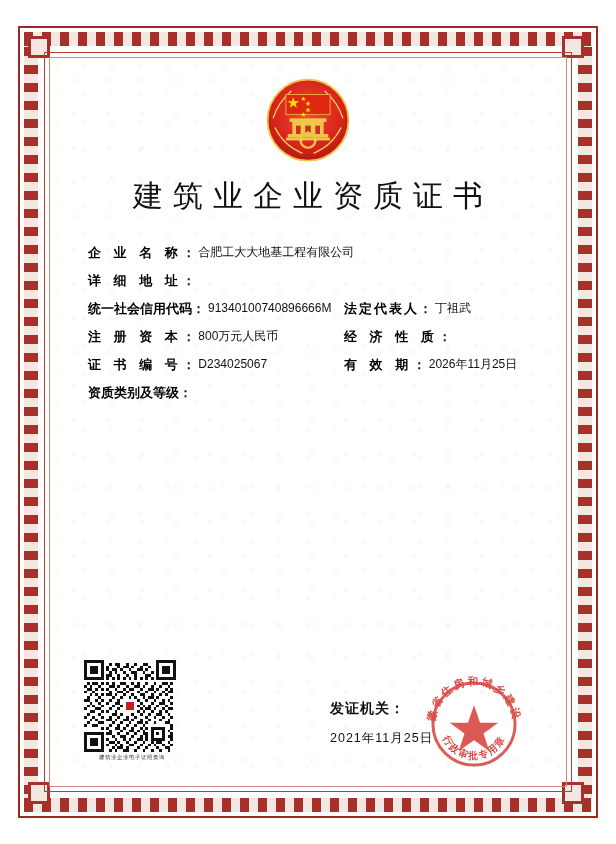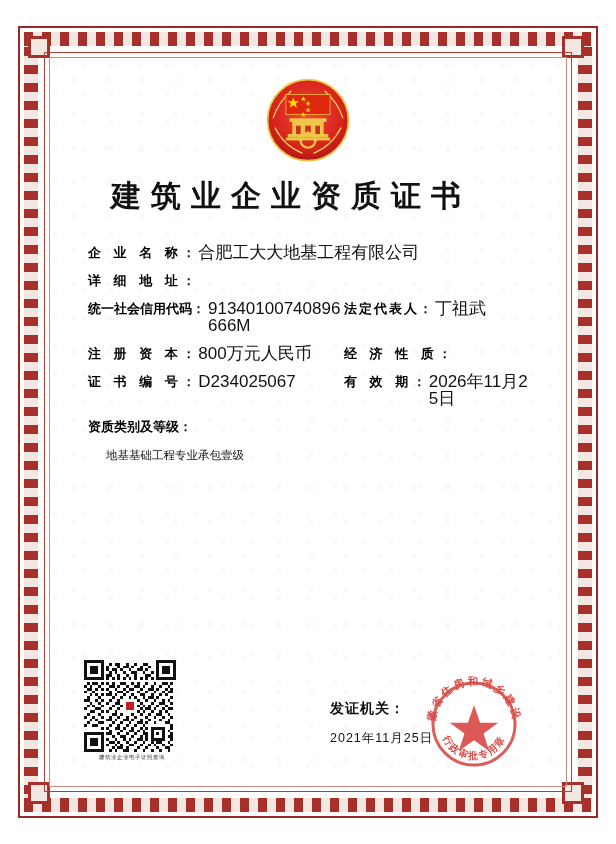--- a/index.html
+++ b/index.html
@@ -107,25 +107,25 @@
     transform: translateX(-50%);
     width: 92px;
     height: 92px;
   }
 
   
   .cert-title {
     position: absolute;
     top: 176px;
     left: 0;
-    width: 572px;
+    width: 616px;
     text-align: center;
     font-family: "DejaVu Serif", "Liberation Serif", serif;
     font-size: 30px;
-    font-weight: bold;
+    font-weight: normal;
     letter-spacing: 10px;
     color: #111111;
     text-indent: 10px;
   }
 
   
   .fields {
     position: absolute;
     left: 88px;
     top: 244px;
@@ -153,21 +153,21 @@
   .lbl.sp4 { letter-spacing: 4.5px; }
   .lbl.sp2 { letter-spacing: 2px; font-family: Liberation Serif, serif; }
   .lbl.sp0 { letter-spacing: 0px; }
   .colon {
     font-weight: bold;
     font-size: 13px;
     line-height: 17px;
     margin-right: 3px;
   }
   .val {
-    font-size: 17px;
+    font-size: 12px;
     line-height: 17px;
     color: #111;
     word-break: break-all;
   }
   .val.small {
     font-size: 11px;
     line-height: 14px;
   }
   .c1 { width: 256px; }
   .c2 { width: 188px; }
@@ -345,23 +345,20 @@
         <span class="colon">：</span>
         <span class="val">2026年11月25日</span>
       </span>
     </div>
 
     <div class="row">
       <span class="lbl sp0">资质类别及等级</span>
       <span class="colon">：</span>
     </div>
 
-    <div class="qual-list">
-      <div>地基基础工程专业承包壹级</div>
-    </div>
   </div>
 
   <div class="qr-wrap">
     <svg class="qr" viewBox="0 0 33 33" shape-rendering="crispEdges">
       <rect width="33" height="33" fill="#ffffff"></rect>
       <g fill="#111111">
 
         <rect x="0" y="0" width="7" height="1"></rect>
           <rect x="0" y="6" width="7" height="1"></rect>
         <rect x="0" y="0" width="1" height="7"></rect>

